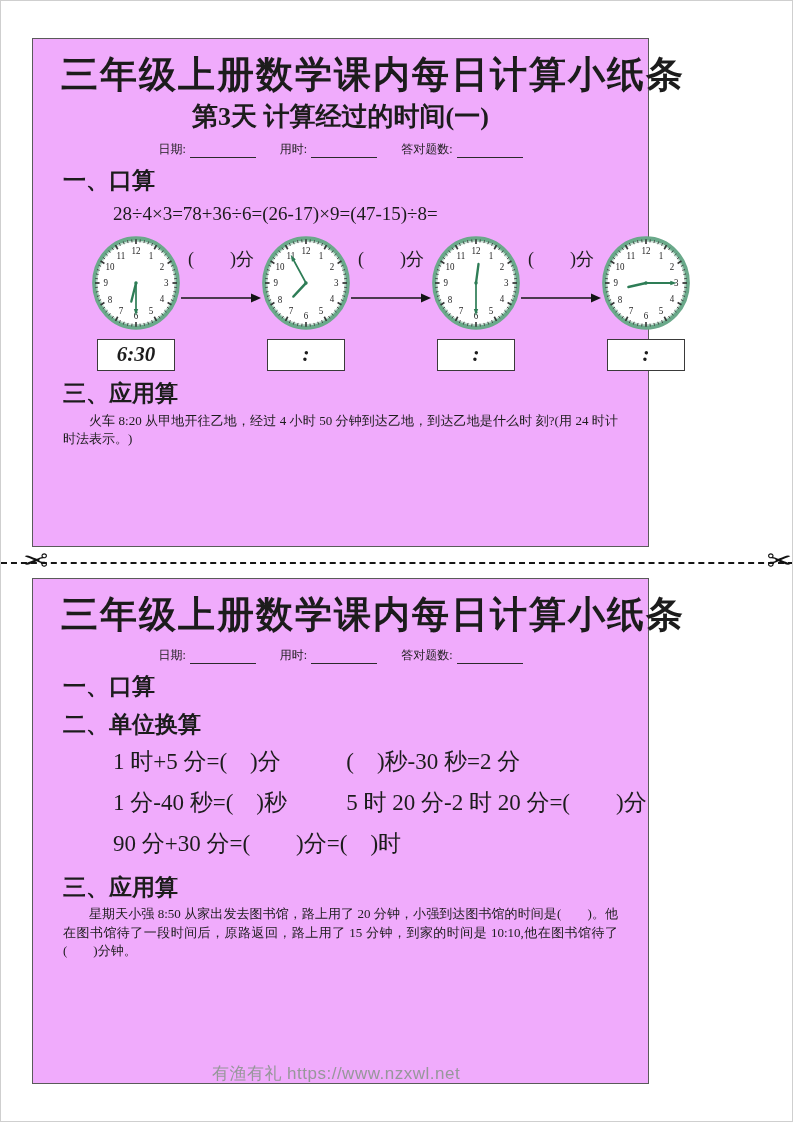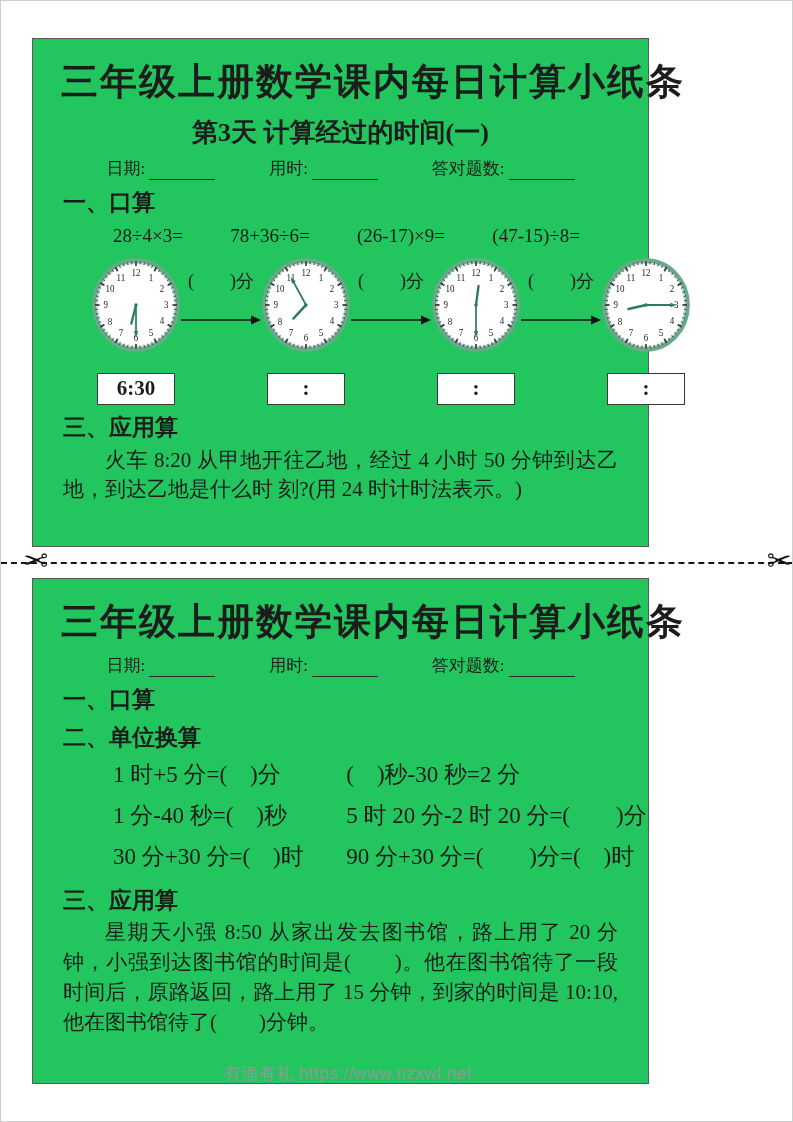--- a/index.html
+++ b/index.html
@@ -2,59 +2,59 @@
 <html><head>
 <meta charset="utf-8">
 <style>
   html,body{margin:0;padding:0;background:#ffffff;}
   #page{
     position:relative;width:793px;height:1122px;background:#fff;
     font-family:"Liberation Serif","DejaVu Serif",serif;color:#1c1c1c;
     border:1px solid #cfcfcf;box-sizing:border-box;overflow:hidden;
   }
   .sheet-box{
-    position:absolute;left:31px;width:617px;background:#22c55e;
-    border:1px solid #5a5a5a;box-sizing:border-box;padding:8px 28px;
+    position:absolute;left:31px;width:617px;background:#f0abfc;
+    border:1px solid #5a5a5a;box-sizing:border-box;padding:1px 28px;
   }
   #box1{top:37px;height:509px;}
   #box2{top:577px;height:506px;}
   .main-title{
     text-align:center;font-size:37px;font-weight:bold;letter-spacing:2px;
     margin-top:12px;line-height:1.25;white-space:nowrap;
   }
-  .sub-title{text-align:center;font-size:26px;font-weight:bold;margin-top:12px;line-height:1.2;}
-  .meta-row{display:flex;justify-content:center;gap:54px;font-size:17px;margin-top:9px;align-items:flex-end;}
+  .sub-title{text-align:center;font-size:26px;font-weight:bold;margin-top:3px;line-height:1.2;}
+  .meta-row{display:flex;justify-content:center;gap:24px;font-size:12px;margin-top:9px;align-items:flex-end;}
   .meta-item{display:flex;align-items:flex-end;gap:4px;}
   .blank-line{display:inline-block;width:66px;height:15px;border-bottom:1.5px solid #2a2a2a;}
   .section-heading{font-size:23px;font-weight:bold;margin:9px 0 2px 2px;line-height:1.25;}
-  .oral-row{display:flex;justify-content:space-between;font-size:19px;padding:3px 40px 2px 52px;line-height:1.35;}
+  .oral-row{display:flex;font-size:19px;padding:3px 40px 2px 52px;line-height:1.35;}
   .oral-row span{white-space:pre;}
   
   .clock-row{display:flex;align-items:flex-start;padding:6px 0 0 30px;}
   .clock-unit{display:flex;flex-direction:column;align-items:center;width:96px;}
   .time-box{
-    margin-top:20px;border:1.5px solid #3a3a3a;width:76px;height:30px;
+    margin-top:8px;border:1.5px solid #3a3a3a;width:76px;height:30px;
     display:flex;align-items:center;justify-content:center;
-    font-size:21px;font-weight:bold;background:#fff;
+    font-size:21px;font-weight:bold;background:#fff;font-style:italic;
   }
   .gap-unit{display:flex;flex-direction:column;align-items:center;width:86px;padding-top:12px;}
   .gap-label{font-size:18px;white-space:pre;}
   .gap-arrow{margin-top:20px;}
-  .app-text{font-size:21px;line-height:1.42;text-indent:2em;margin:3px 2px 0 2px;text-align:justify;}
+  .app-text{font-size:13px;line-height:1.42;text-indent:2em;margin:3px 2px 0 2px;text-align:justify;}
   
   .unit-row{display:flex;font-size:23px;padding:0 0 0 52px;line-height:1.78;}
   .unit-row .ucell-left{flex:0 0 46%;white-space:pre;}
   .unit-row .ucell-right{flex:1;white-space:pre;}
   
   .cut-line{position:absolute;top:561px;left:0;width:793px;border-top:2px dashed #161616;}
   .scissors{position:absolute;top:545px;font-size:30px;color:#111;line-height:1;}
   .scissors.left{left:22px;transform:scaleX(-1);}
   .scissors.right{right:0px;}
   .watermark{
-    position:absolute;top:1061px;left:16px;width:662px;text-align:center;
+    position:absolute;top:1061px;left:4px;width:662px;text-align:center;
     font-size:17px;color:#97979b;font-family:"Liberation Sans","DejaVu Sans",sans-serif;
     z-index:5;letter-spacing:0.5px;
   }
 </style>
 </head>
 <body>
 
 <div id="page">
 
   <div class="sheet-box" id="box1">
@@ -470,21 +470,20 @@
     <div id="unitrows">
         <div class="unit-row">
           <span class="ucell-left">1 时+5 分=(　)分</span>
           <span class="ucell-right">(　)秒-30 秒=2 分</span>
         </div>
         <div class="unit-row">
           <span class="ucell-left">1 分-40 秒=(　)秒</span>
           <span class="ucell-right">5 时 20 分-2 时 20 分=(　　)分</span>
         </div>
         <div class="unit-row">
-          <span class="ucell-left">30 分+30 分=(　)时</span>
           <span class="ucell-right">90 分+30 分=(　　)分=(　)时</span>
         </div>
       </div>
 
     <div class="section-heading">三、应用算</div>
     <div class="app-text">星期天小强 8:50 从家出发去图书馆，路上用了 20 分钟，小强到达图书馆的时间是(　　)。他在图书馆待了一段时间后，原路返回，路上用了 15 分钟，到家的时间是 10:10,他在图书馆待了(　　)分钟。</div>
   </div>
 
   <div class="watermark">有渔有礼 https://www.nzxwl.net</div>
 </div>

